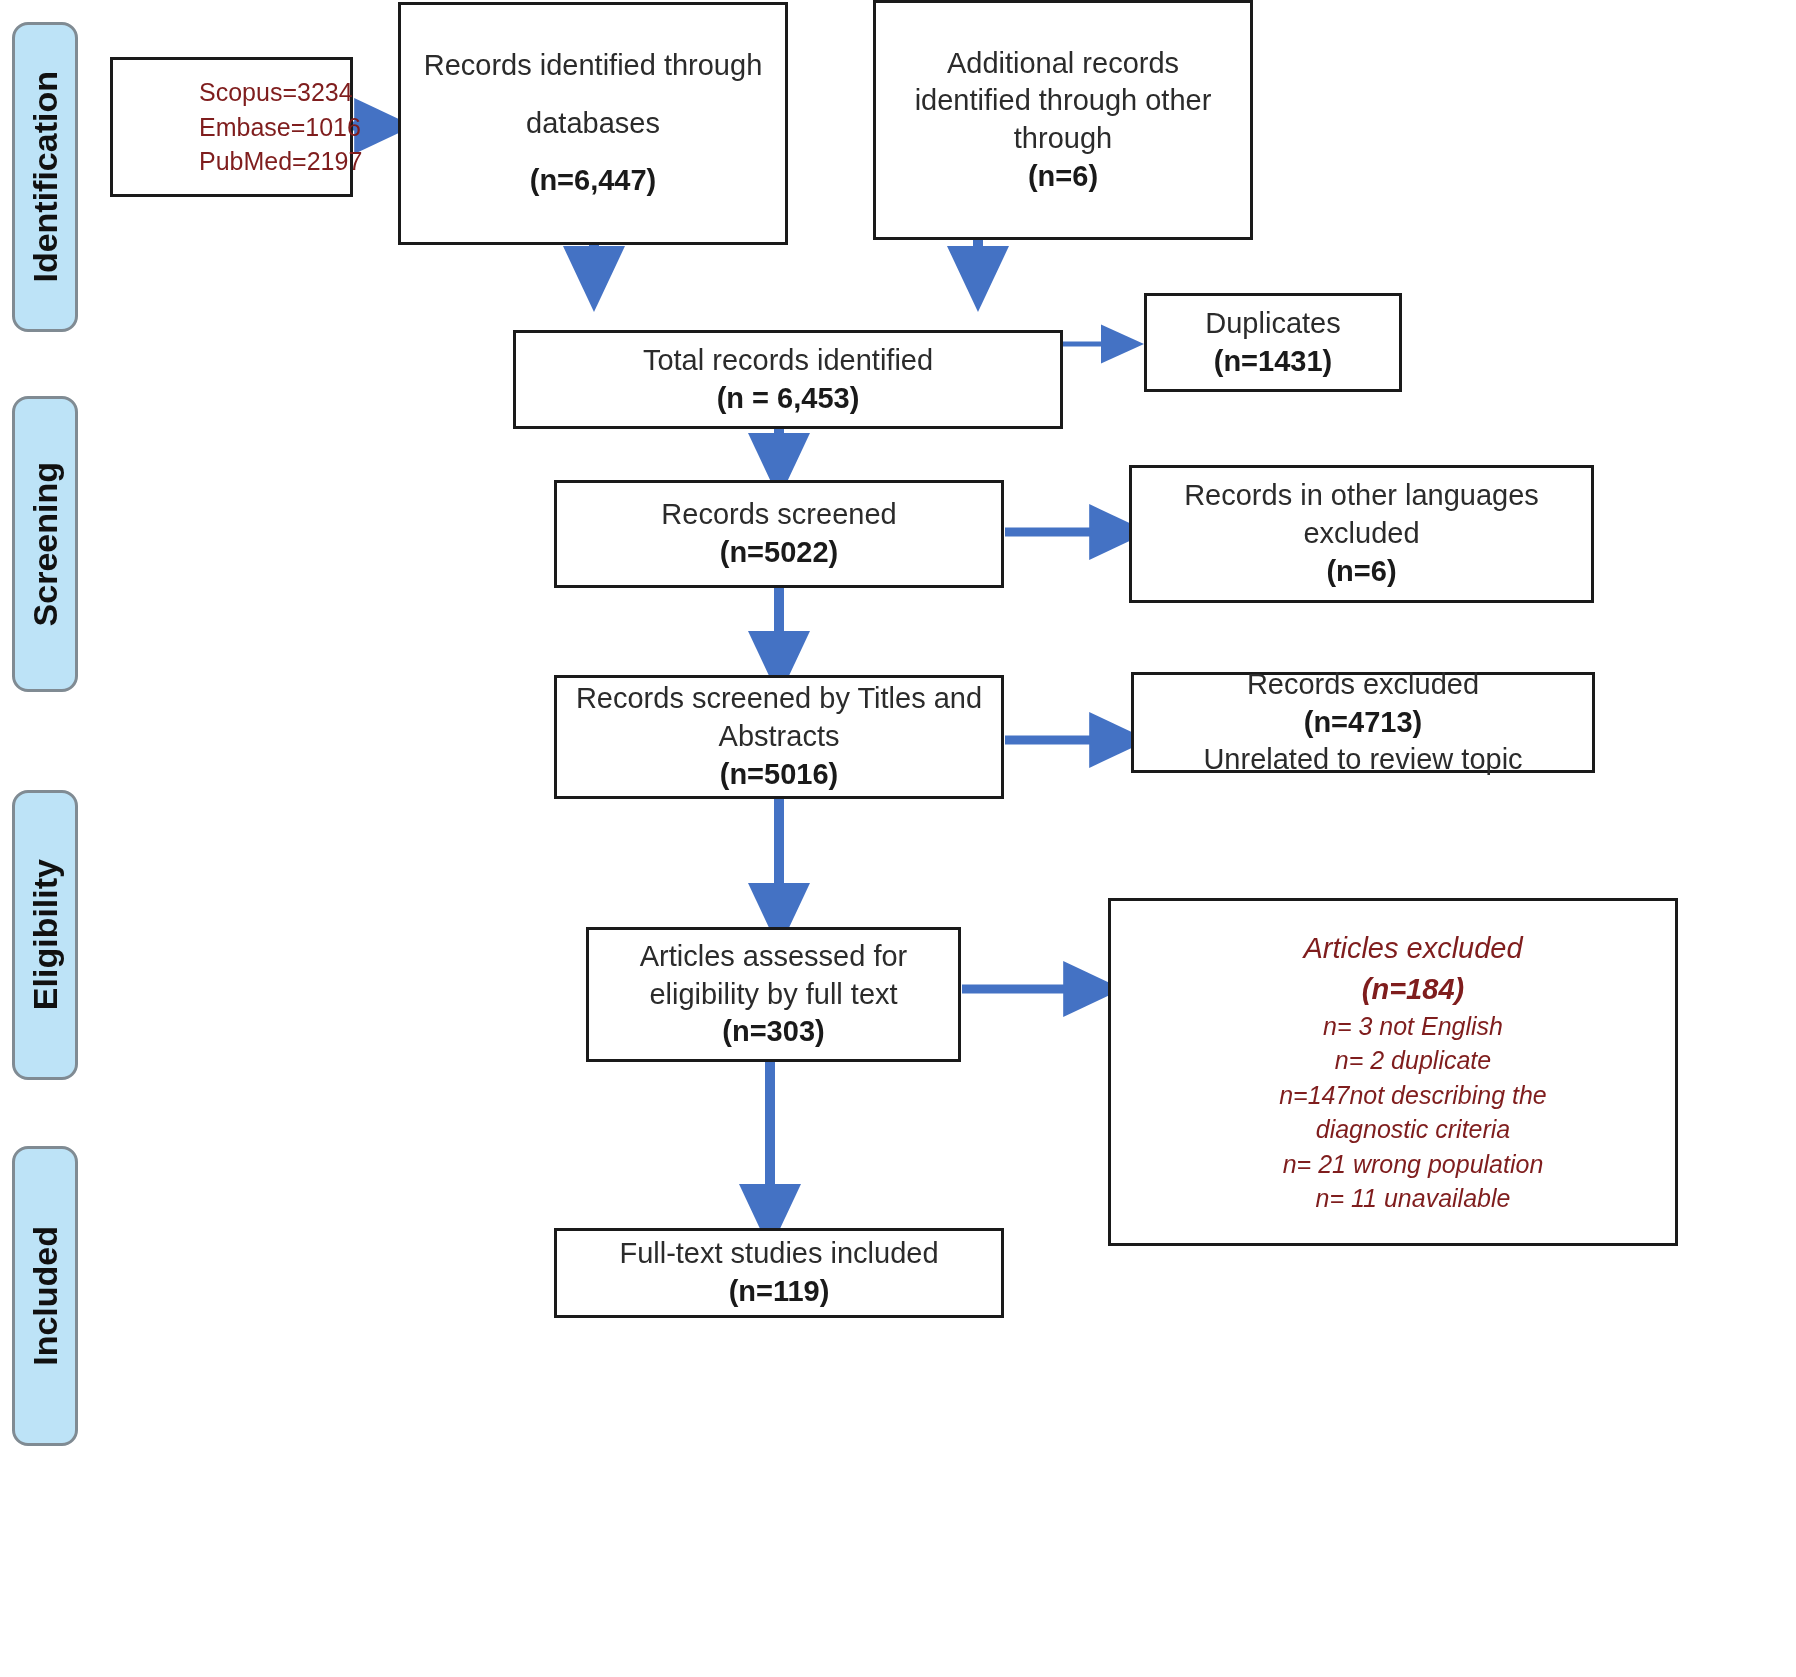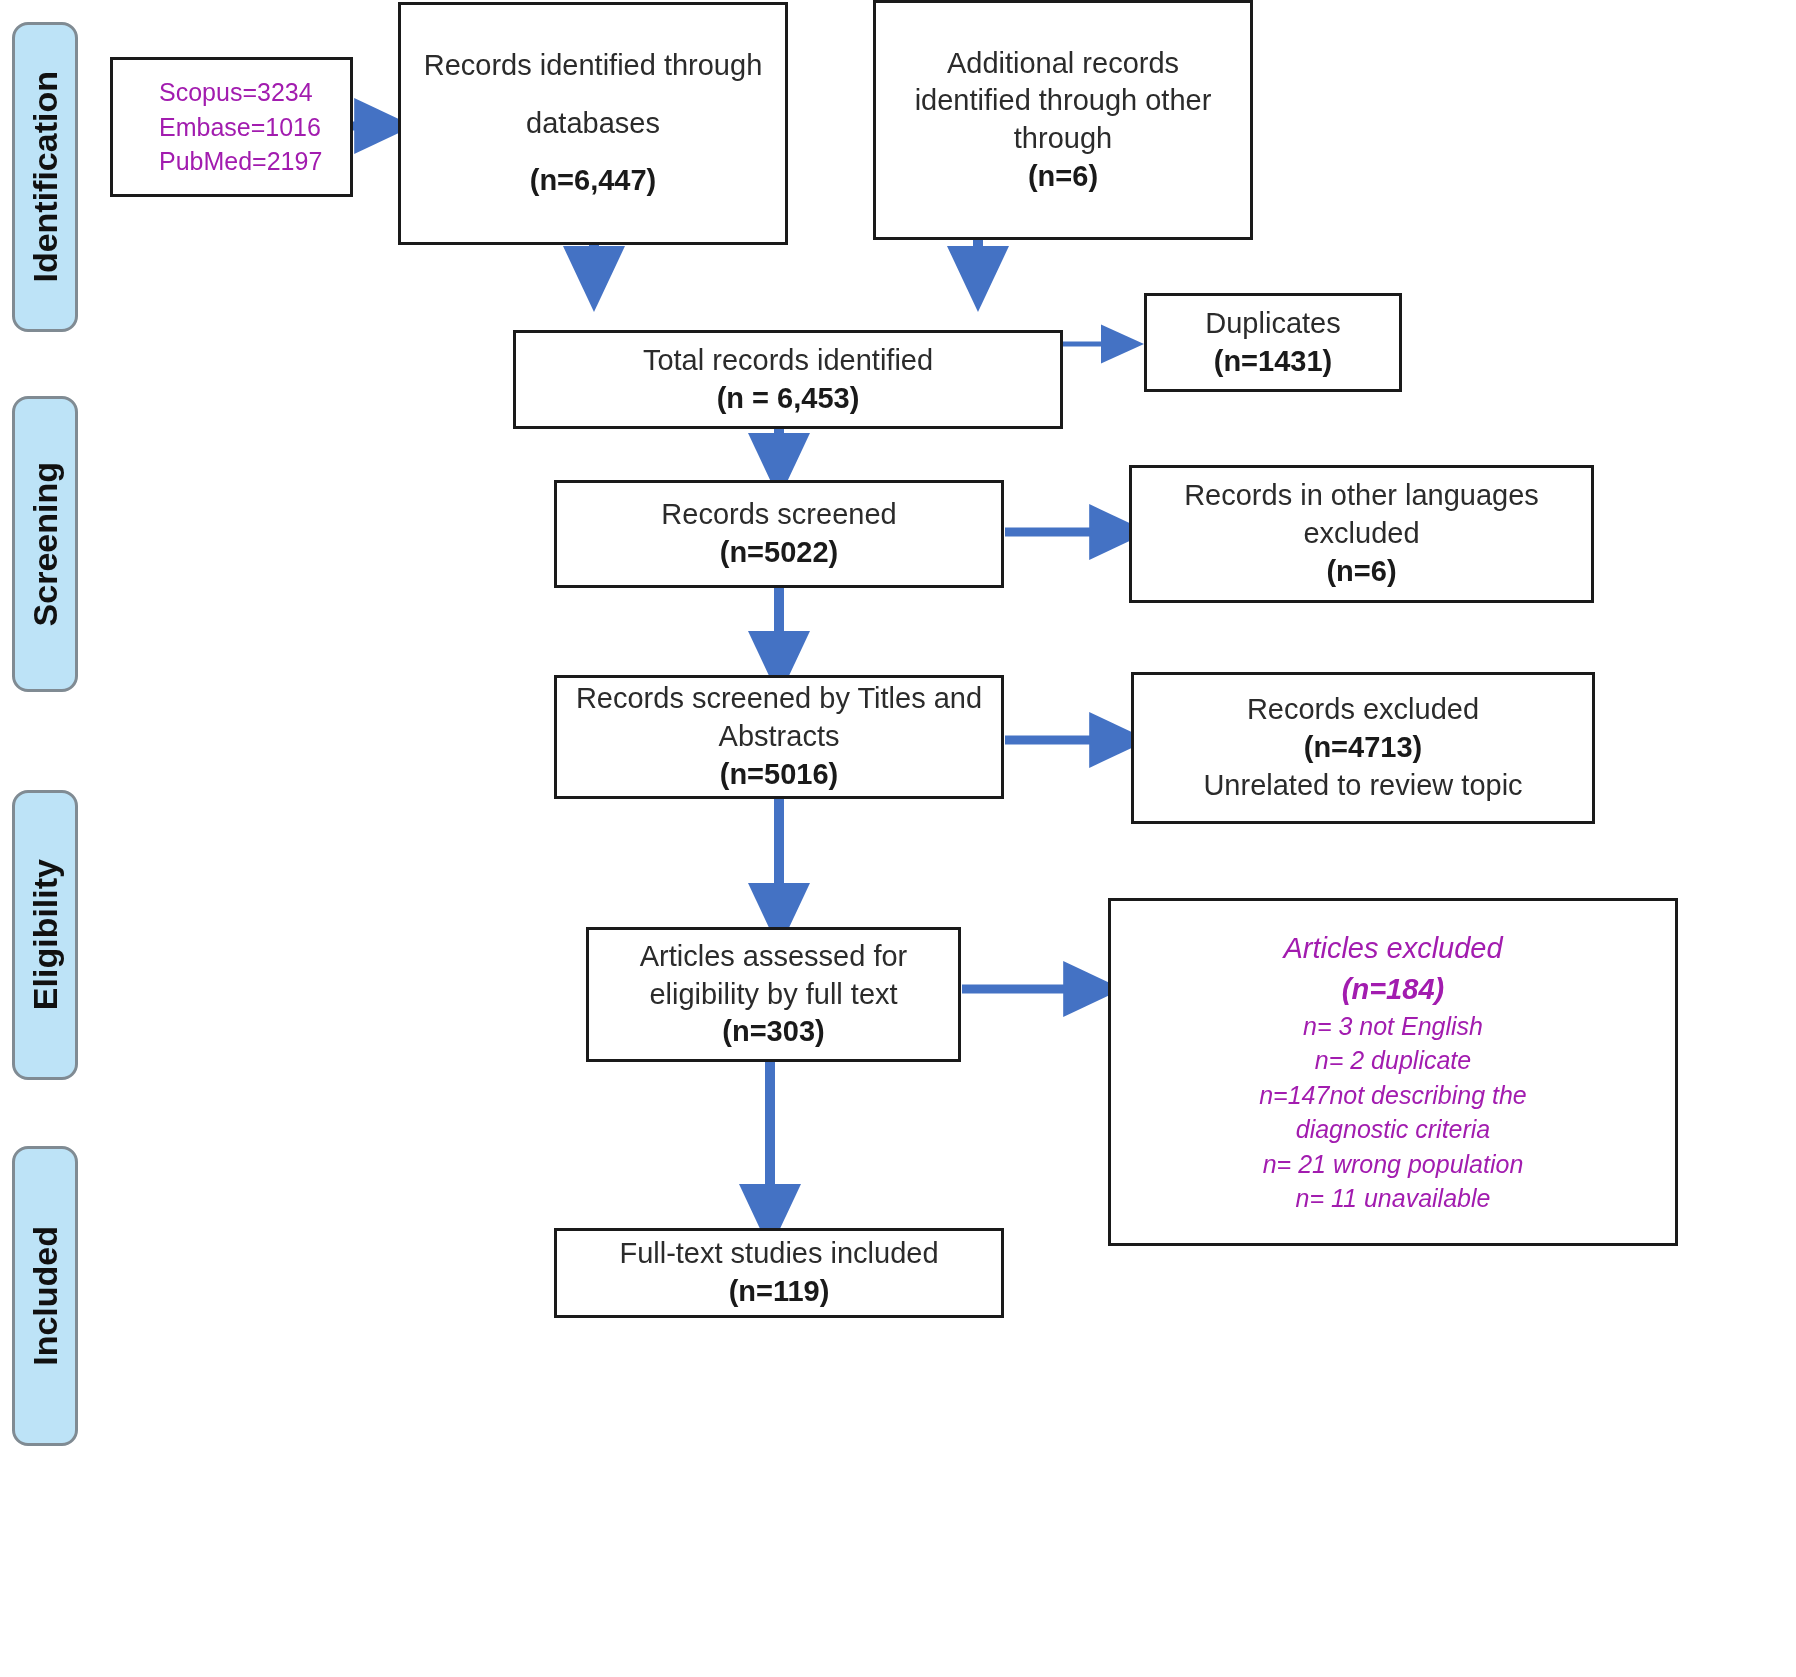--- a/index.html
+++ b/index.html
@@ -58,22 +58,23 @@
     color: #2b2b2b;
     line-height: 1.30;
     white-space: nowrap;
   }
   .flow-box .line.bold {
     font-weight: bold;
     color: #1a1a1a;
   }
   .flow-box.small .line {
     font-size: 25px;
-    color: #a21caf;
+    color: #7f1d1d;
     line-height: 1.38;
+    margin-left: 40px;
   }
 
   
   #connectors {
     position: absolute;
     left: 0;
     top: 0;
     width: 1796px;
     height: 1677px;
     pointer-events: none;
@@ -172,21 +173,21 @@
     <span class="line">excluded</span>
     <span class="line bold">(n=6)</span>
   </div>
 
   <div class="flow-box" style="left:554px; top:675px; width:450px; height:124px;">
     <span class="line">Records screened by Titles and</span>
     <span class="line">Abstracts</span>
     <span class="line bold">(n=5016)</span>
   </div>
 
-  <div class="flow-box" style="left:1131px; top:672px; width:464px; height:152px;">
+  <div class="flow-box" style="left:1131px; top:672px; width:464px; height:101px;">
     <span class="line">Records excluded</span>
     <span class="line bold">(n=4713)</span>
     <span class="line">Unrelated to review topic</span>
   </div>
 
   <div class="flow-box" style="left:586px; top:927px; width:375px; height:135px;">
     <span class="line">Articles assessed for</span>
     <span class="line">eligibility by full text</span>
     <span class="line bold">(n=303)</span>
   </div>

